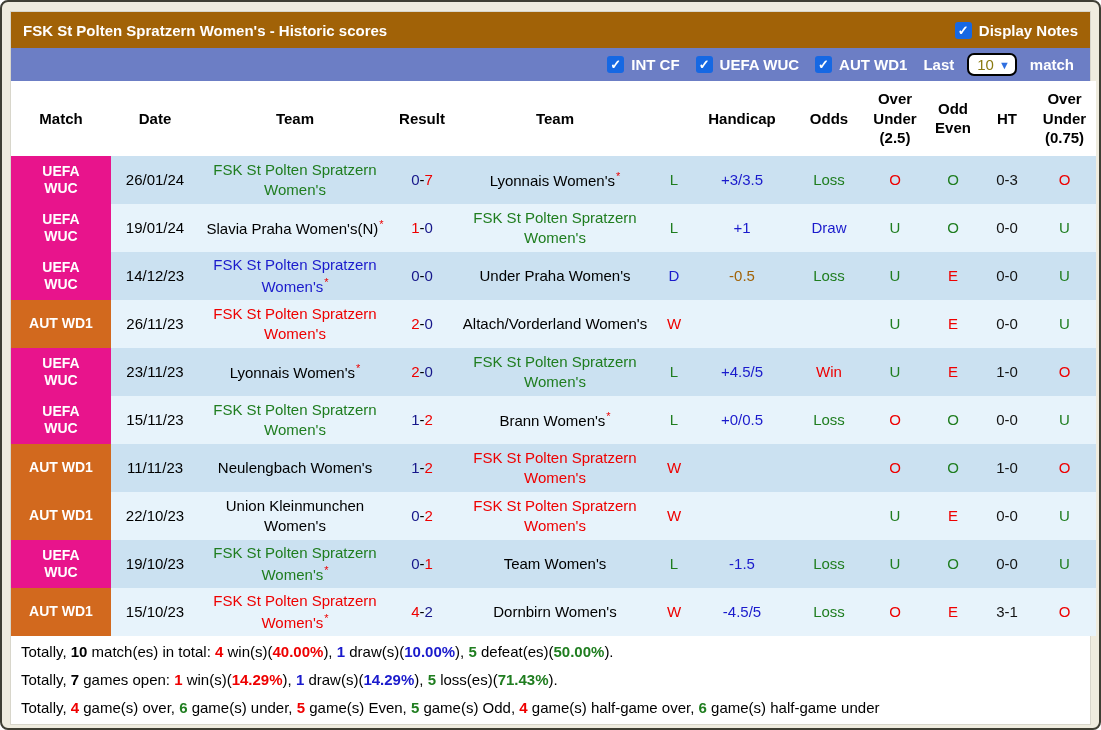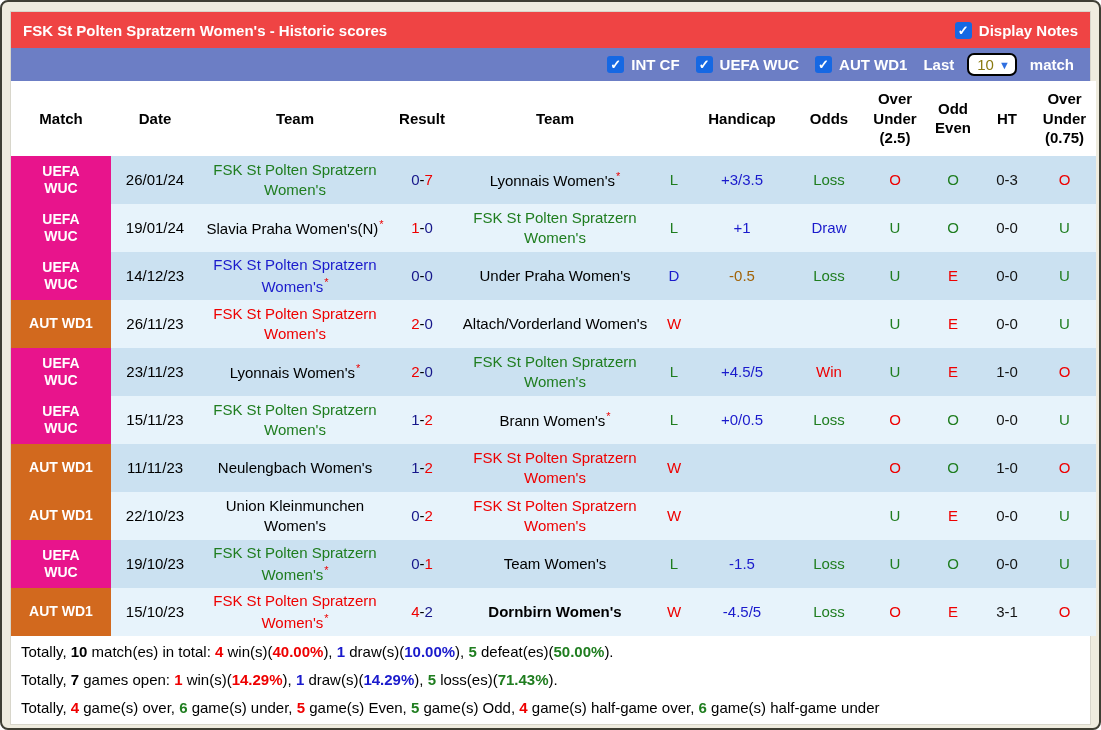--- a/index.html
+++ b/index.html
@@ -8,21 +8,21 @@
   .page {
     width:1101px; height:730px;
     background:#efecdf;
     border:2px solid #3f3f34; border-radius:8px;
     padding:9px 8px;
   }
   .content { background:#ffffff; border:1px solid #d8d6cb; }
 
   
   .titlebar {
-    background:#ef4444; color:#fff; font-weight:bold; font-size:15px;
+    background:#a16207; color:#fff; font-weight:bold; font-size:15px;
     display:flex; justify-content:space-between; align-items:center;
     height:36px; padding:0 12px;
   }
   .filterbar {
     background:#6c7ec5; color:#fff; font-weight:bold; font-size:15px;
     display:flex; justify-content:flex-end; align-items:center;
     height:33px; padding:0 16px;
   }
   .filter-group { display:flex; align-items:center; gap:7px; margin-left:16px; }
   .cb {
@@ -328,21 +328,21 @@
           <tr>
     <td class="league" style="background: rgb(210, 105, 30);">AUT WD1</td>
     <td>15/10/23</td>
     <td>
       <span class="tname" style="color: rgb(238, 0, 0);">FSK St Polten Spratzern Women's</span><span class="star">*</span>
     </td>
     <td>
       <span class="s-h" style="color: rgb(238, 0, 0);">4</span><span>-</span><span class="s-a" style="color: rgb(22, 22, 138);">2</span>
     </td>
     <td>
-      <span class="tname" style="color: rgb(0, 0, 0); font-weight: bold;">Dornbirn Women's</span>
+      <span class="tname" style="color: rgb(0, 0, 0);">Dornbirn Women's</span>
     </td>
     <td style="color: rgb(238, 0, 0);">W</td>
     <td style="color: rgb(26, 26, 204);">-4.5/5</td>
     <td style="color: rgb(31, 125, 31);">Loss</td>
     <td style="color: rgb(238, 0, 0);">O</td>
     <td style="color: rgb(238, 0, 0);">E</td>
     <td class="ht-val">3-1</td>
     <td style="color: rgb(238, 0, 0);">O</td>
   </tr>
         </tbody>

